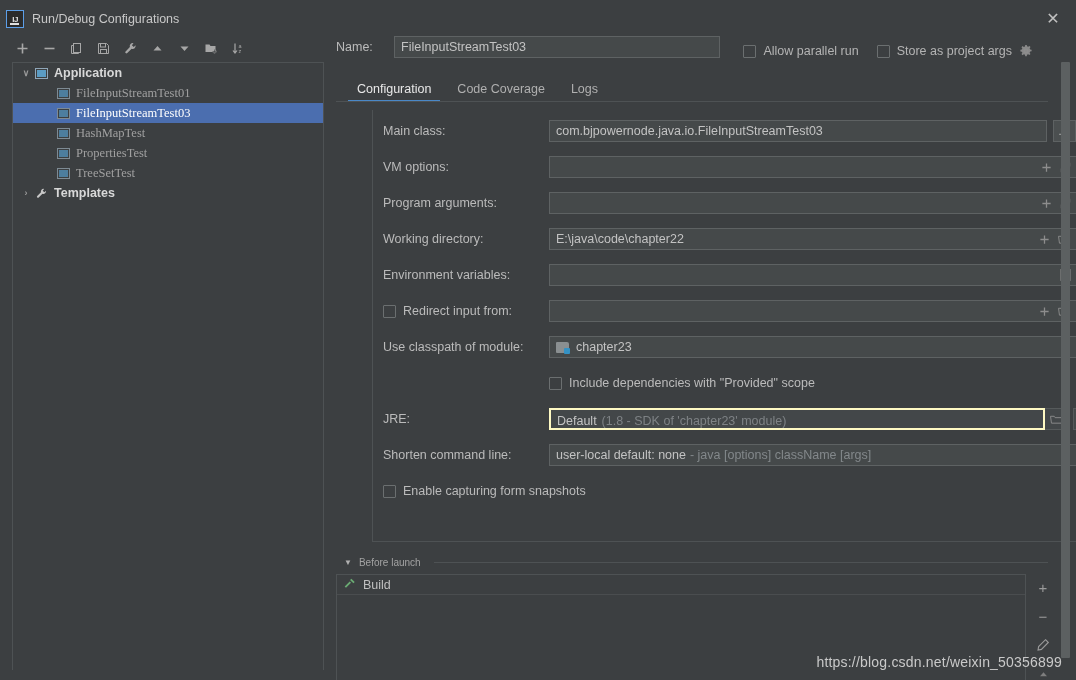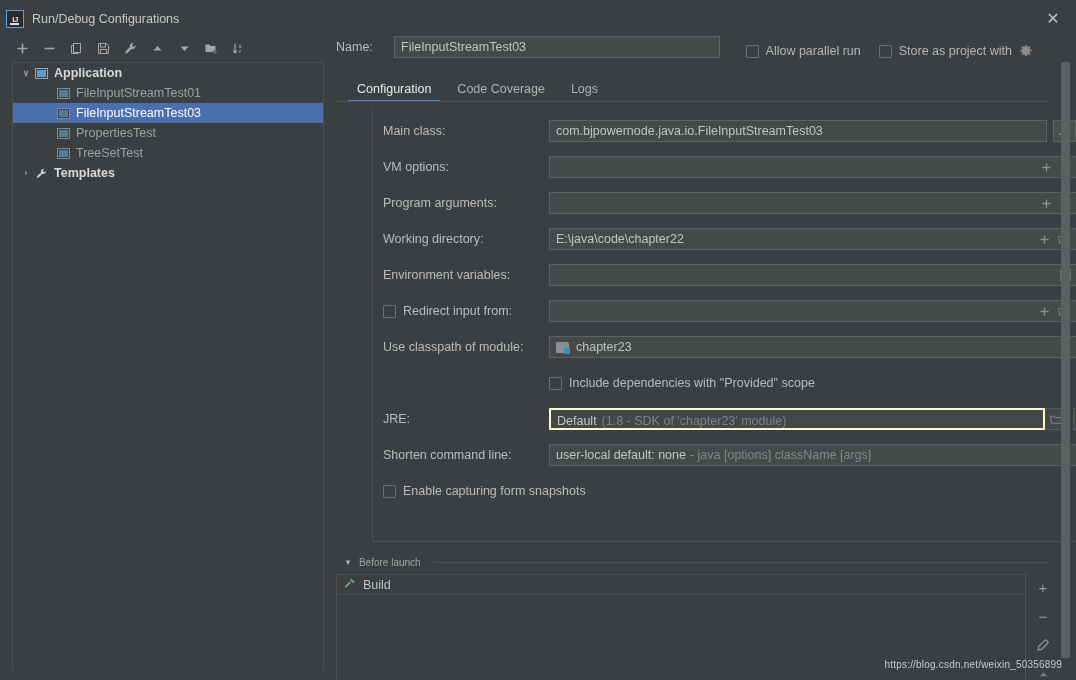--- a/index.html
+++ b/index.html
@@ -50,21 +50,21 @@
   .tree-panel {
     position: absolute; left: 12px; top: 62px; width: 312px; height: 608px;
     background: #3c3f41; border: 1px solid #4e5254; border-bottom: none;
     overflow: hidden;
   }
   .tree-row {
     height: 20px; display: flex; align-items: center; font-size: 12.5px;
     padding-left: 6px; color: #a9b7c6; white-space: nowrap;
   }
   .tree-row.root { color: #d8d8d8; font-weight: bold; }
-  .tree-row.child { padding-left: 44px; color: #a0a0a0; }
+  .tree-row.child { padding-left: 44px; color: #a0a0a0; font-family: Liberation Serif, serif; }
   .tree-row.selected { background: #4b6eaf; color: #ffffff; margin-left: -1px;
       width: 312px; padding-left: 45px; }
   .chev {
     width: 14px; display: inline-flex; align-items: center; justify-content: center;
     color: #9a9a9a; font-size: 9px; flex: none; margin-right: 2px;
   }
   .ico-app {
     width: 13px; height: 11px; flex: none; margin-right: 6px;
     border: 1.5px solid #8fa6b8; background: #3c3f41; position: relative;
   }
@@ -204,21 +204,21 @@
     color: #9a9a9a; font-size: 15px;
   }
 
   
   .vscroll {
     position: absolute; right: 6px; top: 36px; width: 9px; height: 634px; background: #3c3f41;
   }
   .vthumb { position: absolute; left: 0; top: 26px; width: 9px; height: 596px; background: #5c6061; border-radius: 1px; }
 
   .watermark {
-    position: absolute; right: 14px; bottom: 10px; font-size: 10px; color: #c9c9c9;
+    position: absolute; right: 14px; bottom: 10px; font-size: 14px; color: #c9c9c9;
     font-family: "Liberation Sans", sans-serif; letter-spacing: 0.2px;
   }
 </style>
 </head>
 <body>
 
 <div class="titlebar">
   <div class="ij-logo">IJ</div>
   <div class="title-text">Run/Debug Configurations</div>
   <div class="close-btn">✕</div>
@@ -289,20 +289,24 @@
   <div class="tree-row child">
     <span class="ico-app dim"></span>
     <span>FileInputStreamTest01</span>
   </div>
 
   <div class="tree-row child selected">
     <span class="ico-app dim"></span>
     <span>FileInputStreamTest03</span>
   </div>
 
+  <div class="tree-row child">
+    <span class="ico-app dim"></span>
+    <span>HashMapTest</span>
+  </div>
 
   <div class="tree-row child">
     <span class="ico-app dim"></span>
     <span>PropertiesTest</span>
   </div>
 
   <div class="tree-row child">
     <span class="ico-app dim"></span>
     <span>TreeSetTest</span>
   </div>
@@ -325,21 +329,21 @@
     <div class="input name-input">FileInputStreamTest03</div>
   </div>
 
   <div class="topchecks">
     <div class="chk">
       <span class="chkbox"></span>
       <span>Allow parallel run</span>
     </div>
     <div class="chk">
       <span class="chkbox"></span>
-      <span>Store as project with</span>
+      <span>Store as project args</span>
       <span class="gear">
         <svg width="14" height="14" viewBox="0 0 16 16">
           <path d="M8 5.2A2.8 2.8 0 1 0 8 10.8 2.8 2.8 0 0 0 8 5.2zm0 1.7a1.1 1.1 0 1 1 0 2.2 1.1 1.1 0 0 1 0-2.2z" fill="#8d8d8d"></path>
           <path d="M7.1 1h1.8l.25 1.7 1.35.56 1.4-1 1.27 1.27-1 1.4.56 1.35L14.4 6.6v1.8l-1.7.25-.56 1.35 1 1.4-1.27 1.27-1.4-1-1.35.56L8.87 14H7.1l-.25-1.7-1.35-.56-1.4 1L2.83 11.47l1-1.4L3.27 8.72 1.6 8.47V6.67l1.67-.25.56-1.35-1-1.4L4.1 2.4l1.4 1 1.35-.56z" fill="#8d8d8d" opacity="0.95"></path>
         </svg>
       </span>
     </div>
   </div>
 
   <div class="tabs">

